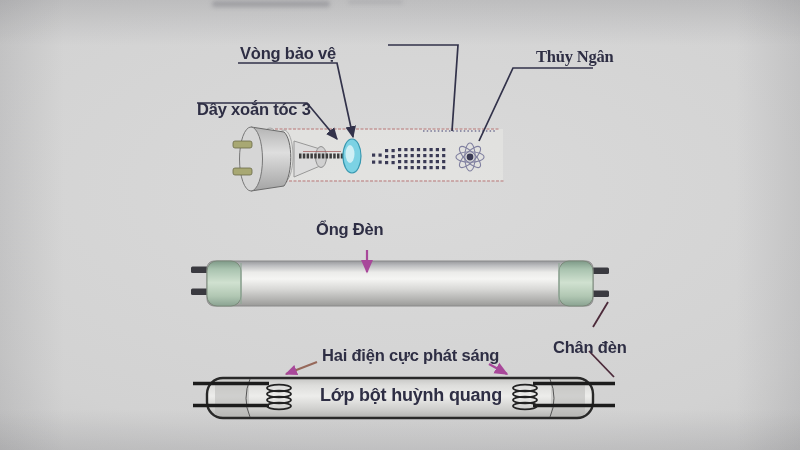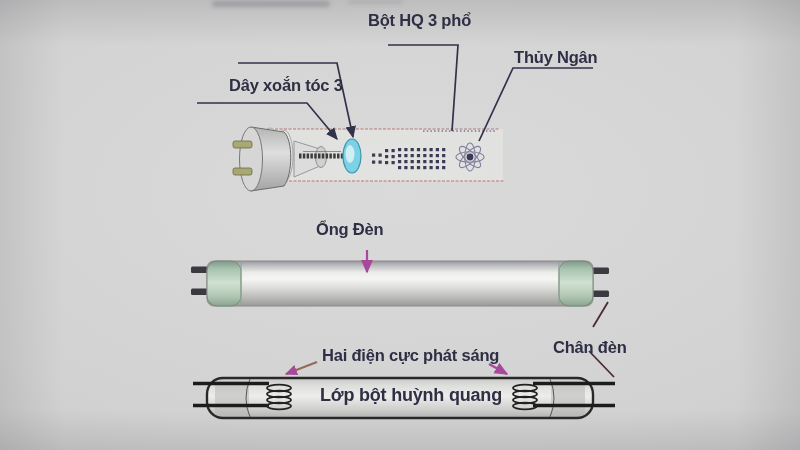--- a/index.html
+++ b/index.html
@@ -206,21 +206,21 @@
       <polyline class="ln-dark" points="388,45 458,45 452,131"></polyline>
       <polyline class="ln-dark" points="593,68 513,68 479,141"></polyline>
       <line class="ln-maroon" x1="593" y1="327" x2="608" y2="302"></line>
       <line class="ln-maroon" x1="589" y1="351" x2="614" y2="377"></line>
       <line class="ln-magenta" x1="367" y1="250" x2="367" y2="272" marker-end="url(#ahMag)"></line>
       <line class="ln-tan" x1="317" y1="362" x2="286" y2="374" marker-end="url(#ahMag)"></line>
       <line class="ln-magenta" x1="489" y1="364" x2="507" y2="374" marker-end="url(#ahMag)"></line>
     </g>
   </svg>
 
-  <div class="lbl" style="left:197px;top:76px;margin-left:32px;">Dây xoắn tóc 3</div>
-  <div class="lbl" style="left:368px;top:11px;">Bột HQ 3 phổ</div>
-  <div class="lbl" style="left:514px;top:48px;">Thủy Ngân</div>
+  <div class="lbl" style="left:197px;top:100px;">Dây xoắn tóc 3</div>
+  <div class="lbl" style="left:240px;top:44px;">Vòng bảo vệ</div>
+  <div class="lbl" style="left:536px;top:48px;font-family:Liberation Serif, serif;">Thủy Ngân</div>
   <div class="lbl" style="left:316px;top:220px;">Ổng Đèn</div>
   <div class="lbl" style="left:553px;top:338px;">Chân đèn</div>
   <div class="lbl" style="left:322px;top:346px;">Hai điện cực phát sáng</div>
   <div class="lbl lbl-lg" style="left:320px;top:385px;">Lớp bột huỳnh quang</div>
 
 </div>
 
 </body></html>

